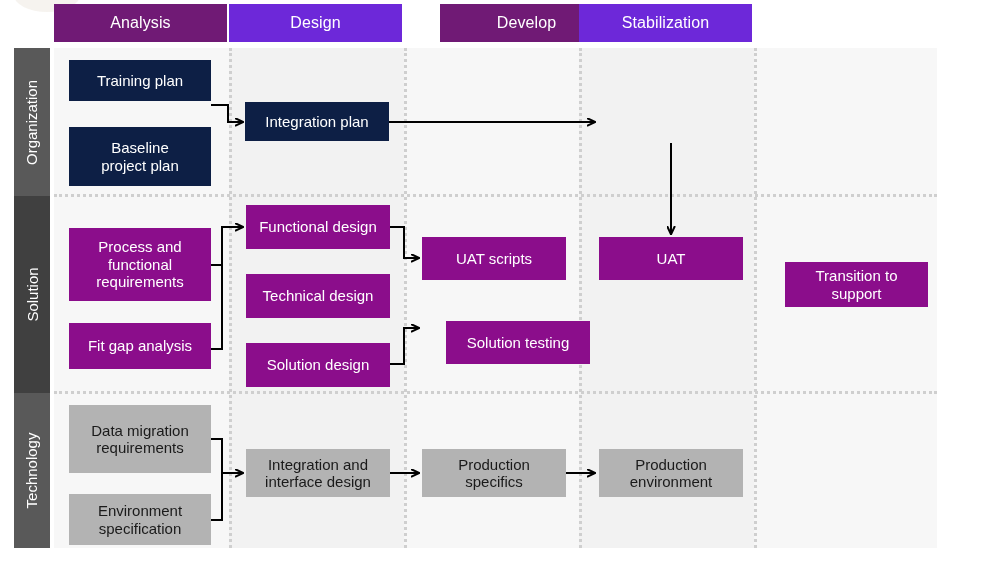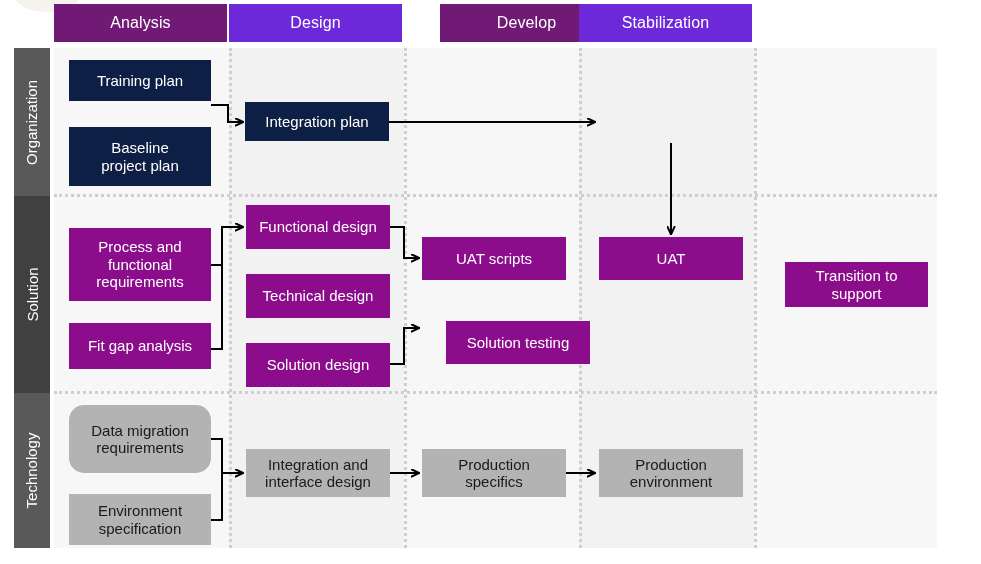--- a/index.html
+++ b/index.html
@@ -165,21 +165,21 @@
   <div class="box sol" style="left:69px;top:323px;width:142px;height:46px;">Fit gap analysis</div>
   <div class="box sol" style="left:246px;top:205px;width:144px;height:44px;">Functional design</div>
   <div class="box sol" style="left:246px;top:274px;width:144px;height:44px;">Technical design</div>
   <div class="box sol" style="left:246px;top:343px;width:144px;height:44px;">Solution design</div>
   <div class="box sol" style="left:422px;top:237px;width:144px;height:43px;">UAT scripts</div>
   <div class="box sol" style="left:422px;top:321px;width:144px;height:43px;margin-left:24px;">Solution testing</div>
   <div class="box sol" style="left:785px;top:262px;width:143px;height:45px;">Transition to
 support</div>
   <div class="box sol" style="left:599px;top:237px;width:144px;height:43px;">UAT</div>
 
-  <div class="box tech" style="left:69px;top:405px;width:142px;height:68px;border-radius:15px;">Data migration
+  <div class="box tech" style="left:69px;top:405px;width:142px;height:68px;">Data migration
 requirements</div>
   <div class="box tech" style="left:69px;top:494px;width:142px;height:51px;">Environment
 specification</div>
   <div class="box tech" style="left:246px;top:449px;width:144px;height:48px;">Integration and
 interface design</div>
   <div class="box tech" style="left:422px;top:449px;width:144px;height:48px;">Production
 specifics</div>
   <div class="box tech" style="left:599px;top:449px;width:144px;height:48px;">Production
 environment</div>
 

